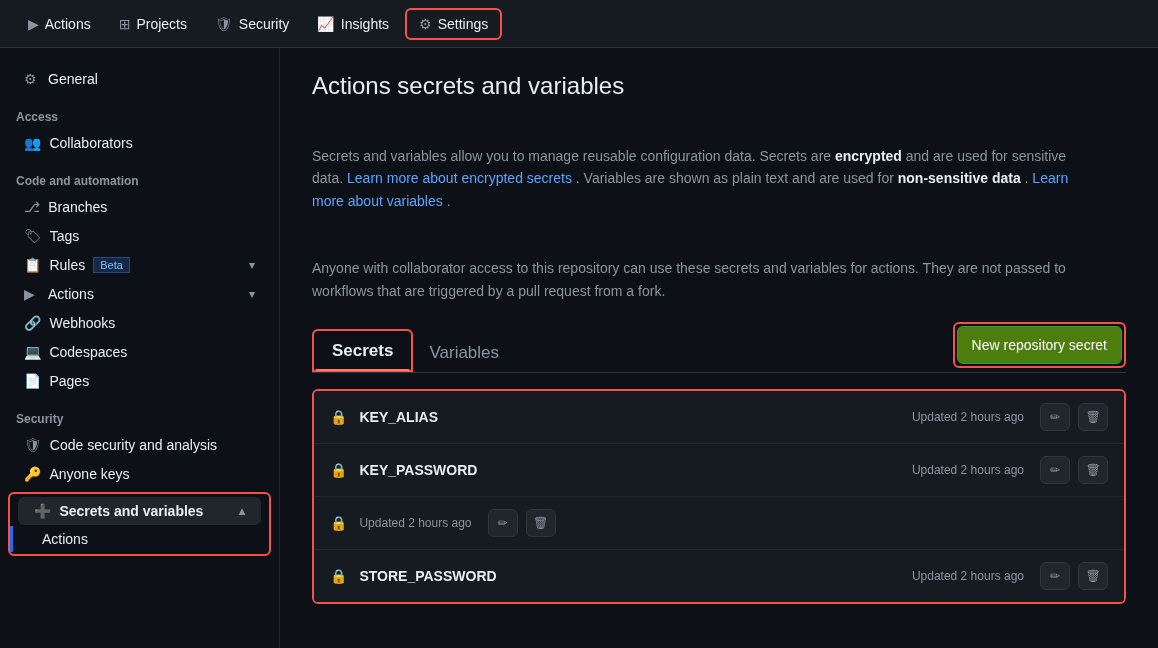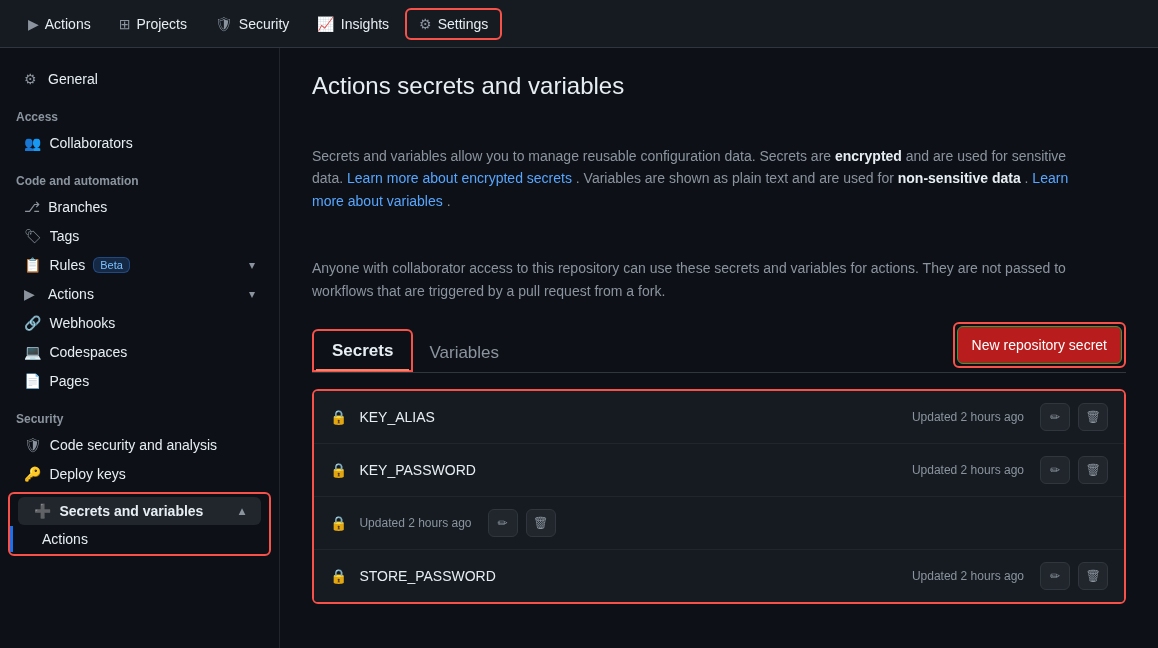--- a/index.html
+++ b/index.html
@@ -73,21 +73,21 @@
       border-radius: 6px;
       margin: 1px 8px;
     }
     .sidebar-item.active { background: #21262d; font-weight: 600; }
     .sidebar-item .icon { color: #8b949e; font-size: 14px; min-width: 16px; }
     .sidebar-item .badge {
       background: #388bfd33;
       color: #79c0ff;
       font-size: 11px;
       padding: 1px 6px;
-      border-radius: 6px;
+      border-radius: 0;
       border: 1px solid #388bfd55;
     }
     .sidebar-item .chevron { margin-left: auto; color: #8b949e; font-size: 12px; }
     .sidebar-actions-group {
       border: 2px solid #f85149;
       border-radius: 6px;
       margin: 4px 8px;
       padding: 2px 0;
     }
     .sidebar-sub-item {
@@ -136,21 +136,21 @@
       border-bottom: 2px solid transparent;
       margin-bottom: -1px;
       text-align: center;
     }
     .tab.active {
       color: #e6edf3;
       border-bottom: 2px solid #f78166;
       font-weight: 600;
     }
     .new-secret-btn {
-      background: #b91c1c;
+      background: #4d7c0f;
       color: #fff;
       border: 1px solid #2ea043;
       border-radius: 6px;
       padding: 10px 14px;
       font-size: 14px;
       font-weight: 500;
       cursor: pointer;
       white-space: nowrap;
     }
 
@@ -163,21 +163,21 @@
     }
     .secret-row {
       display: flex;
       align-items: center;
       padding: 12px 16px;
       border-bottom: 1px solid #21262d;
       background: #161b22;
     }
     .secret-row:last-child { border-bottom: none; }
     .lock-icon { color: #8b949e; margin-right: 12px; font-size: 14px; }
-    .secret-name { font-size: 14px; color: #e6edf3; font-weight: 400; flex: 1; }
+    .secret-name { font-size: 14px; color: #e6edf3; font-weight: 700; flex: 1; }
     .secret-updated { color: #8b949e; font-size: 12px; margin-right: 16px; }
     .secret-actions { display: flex; gap: 8px; }
     .icon-btn {
       background: #21262d;
       border: 1px solid #30363d;
       border-radius: 6px;
       color: #8b949e;
       cursor: pointer;
       padding: 4px 8px;
       font-size: 12px;
@@ -261,21 +261,21 @@
       <span>Pages</span>
     </div>
 
     <div class="sidebar-section-label">Security</div>
     <div class="sidebar-item">
       <span class="icon">🛡</span>
       <span>Code security and analysis</span>
     </div>
     <div class="sidebar-item">
       <span class="icon">🔑</span>
-      <span>Deploy keys</span>
+      <span>Anyone keys</span>
     </div>
 
     <div class="sidebar-actions-group">
       <div class="sidebar-item active">
         <span class="icon">➕</span>
         <span>Secrets and variables</span>
         <span class="chevron">▴</span>
       </div>
       <div class="sidebar-sub-item active">
         <span>Actions</span>

